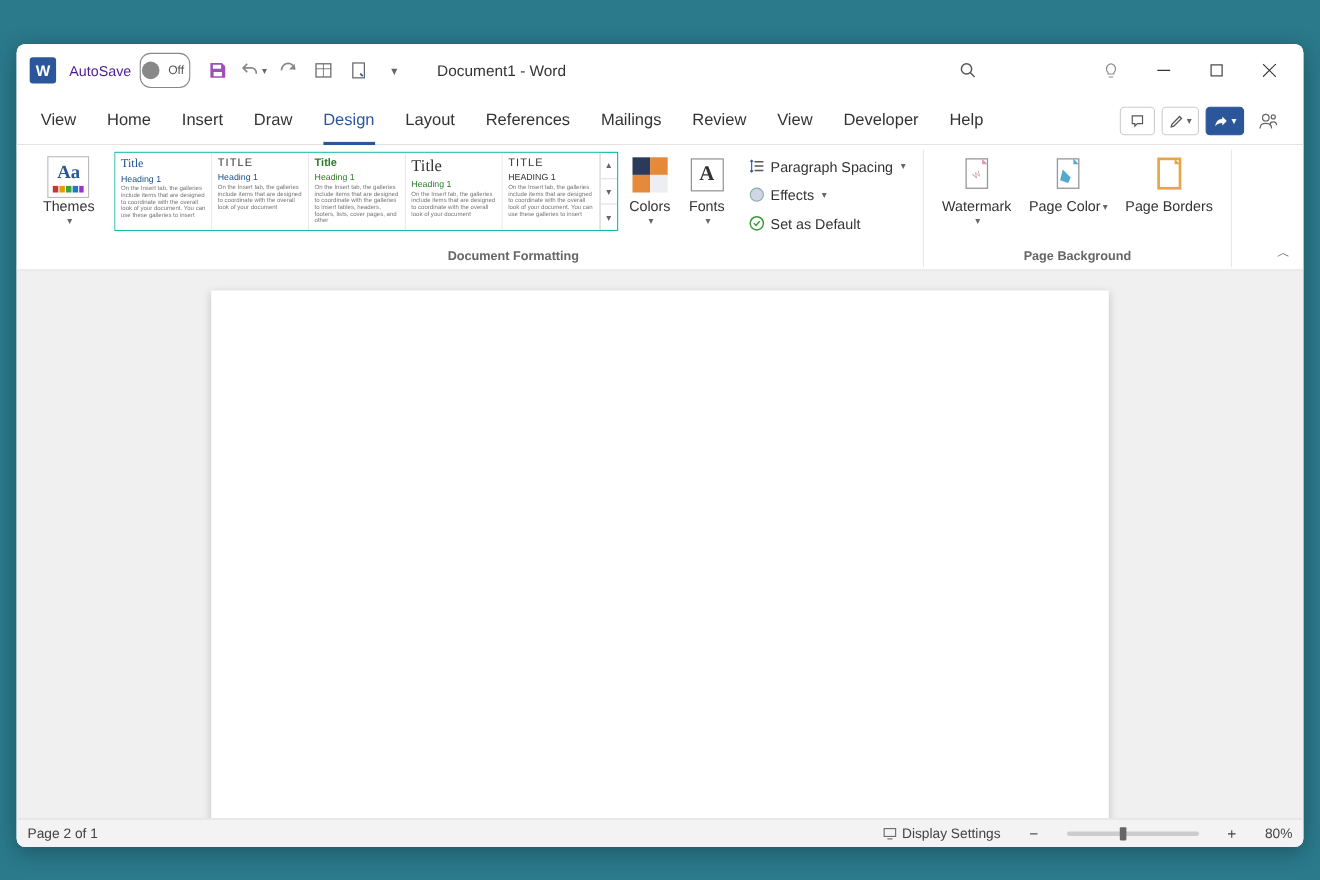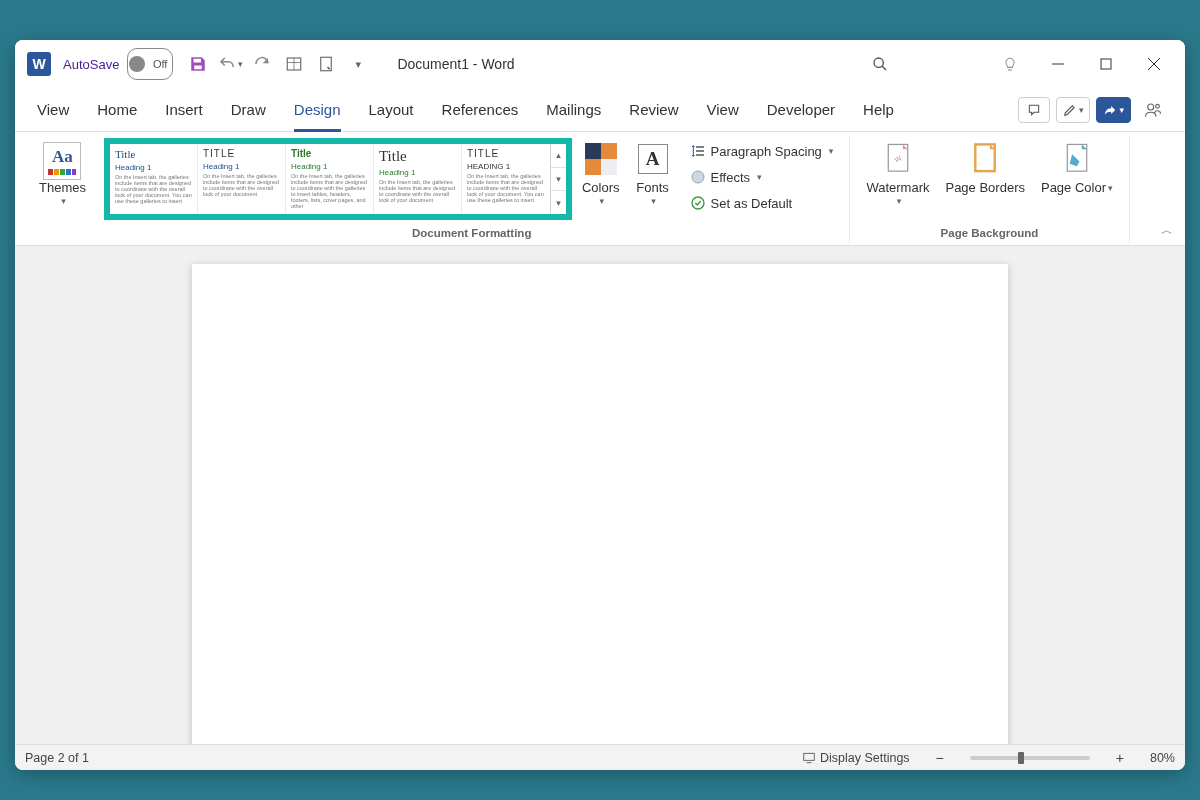--- a/index.html
+++ b/index.html
@@ -27,21 +27,21 @@
 .ribbon-group { padding:2px 10px 4px 10px; border-right:1px solid #e8e8e8; display:flex; flex-direction:column; }
 .ribbon-group:last-of-type { border-right:none;}
 .group-content { display:flex; align-items:flex-start; gap:4px; flex:1;}
 .group-label { text-align:center; font-size:11.5px; color:#666; margin-top:2px;font-weight:bold;}
 .big-btn { display:flex; flex-direction:column; align-items:center; justify-content:flex-start; padding:4px 6px 2px 6px; border-radius:3px; cursor:pointer; font-size:13px; color:#333; min-width:46px; text-align:left; line-height:1.2;}
 .big-btn .icon-box { width:34px; height:34px; display:flex; align-items:center; justify-content:center; margin-bottom:4px;}
 .theme-icon-box { width:38px; height:38px; border:1px solid #bbb; background:#fff; display:flex; flex-direction:column; align-items:center; justify-content:center; font-size:18px; }
 .theme-icon-box .serif { font-family:Georgia; color:#2b579a; font-weight:bold; font-size:17px;}
 .theme-icon-box .bars { width:28px; height:6px; display:flex; gap:1px; margin-top:1px;}
 .theme-icon-box .bars span { flex:1; }
-.gallery { display:flex; border:6px solid #14b8a6; background:#fff; }
+.gallery { display:flex; border:1px solid #14b8a6; background:#fff; }
 .gallery-item { width:88px; height:70px; border-right:1px solid #e8e8e8; padding:4px 5px; overflow:hidden; cursor:pointer; background:#fff;}
 .gallery-item .g-title { font-size:11px; color:#1a4d8f; margin-bottom:3px;}
 .gallery-item .g-heading { font-size:8px; color:#1a4d8f; margin-bottom:2px;}
 .gallery-item .g-body { font-size:5.5px; color:#777; line-height:1.1;}
 .gallery-scroll { width:16px; display:flex; flex-direction:column; border-left:1px solid #d0d0d0;}
 .gallery-scroll div { flex:1; display:flex; align-items:center; justify-content:center; font-size:9px; color:#666; border-bottom:1px solid #e0e0e0;}
 .gallery-scroll div:last-child{border:none;}
 .colors-swatch { width:32px; height:32px; display:grid; grid-template-columns:1fr 1fr; grid-template-rows:1fr 1fr;}
 .fonts-icon { width:30px; height:30px; border:1px solid #888; display:flex; align-items:center; justify-content:center; font-family:Georgia; font-size:19px; font-weight:bold;}
 .small-row { display:flex; align-items:center; gap:5px; padding:3px 6px; border-radius:3px; cursor:pointer; font-size:13px; color:#333; white-space:nowrap; height:26px;}
@@ -297,35 +297,35 @@
                 <path d="M16 2l4 4h-4z" fill="#d9a"></path>
                 <text x="12" y="16" font-size="6" fill="#c99" text-anchor="middle" transform="rotate(-30 12 14)">W</text>
               </svg>
             </div>
           <span>Watermark</span>
             <span class="caret">▾</span>
         </div>
         <div class="big-btn">
           <div class="icon-box">
               <svg width="30" height="34" viewBox="0 0 24 28">
-                <rect x="4" y="2" width="16" height="22" fill="#fff" stroke="#e5a54a" stroke-width="2"></rect>
-                <path d="M16 2l4 4h-4z" fill="#e5a54a"></path>
-              </svg>
-            </div>
-          <span>Page Borders</span>
-        </div>
-        <div class="big-btn">
-          <div class="icon-box">
-              <svg width="30" height="34" viewBox="0 0 24 28">
                 <rect x="4" y="2" width="16" height="22" fill="#fff" stroke="#999"></rect>
                 <path d="M16 2l4 4h-4z" fill="#5ac"></path>
                 <path d="M8 10l6 6-2 4-6-2z" fill="#5ac"></path>
               </svg>
             </div>
           <span><span>Page Color</span><span class="caret">▾</span></span>
+        </div>
+        <div class="big-btn">
+          <div class="icon-box">
+              <svg width="30" height="34" viewBox="0 0 24 28">
+                <rect x="4" y="2" width="16" height="22" fill="#fff" stroke="#e5a54a" stroke-width="2"></rect>
+                <path d="M16 2l4 4h-4z" fill="#e5a54a"></path>
+              </svg>
+            </div>
+          <span>Page Borders</span>
         </div>
       </div>
       <div class="group-label">Page Background</div>
     </div>
 
     <div class="collapse-btn">︿</div>
   </div>
 
   <div class="doc-area">
     <div class="page"></div>

